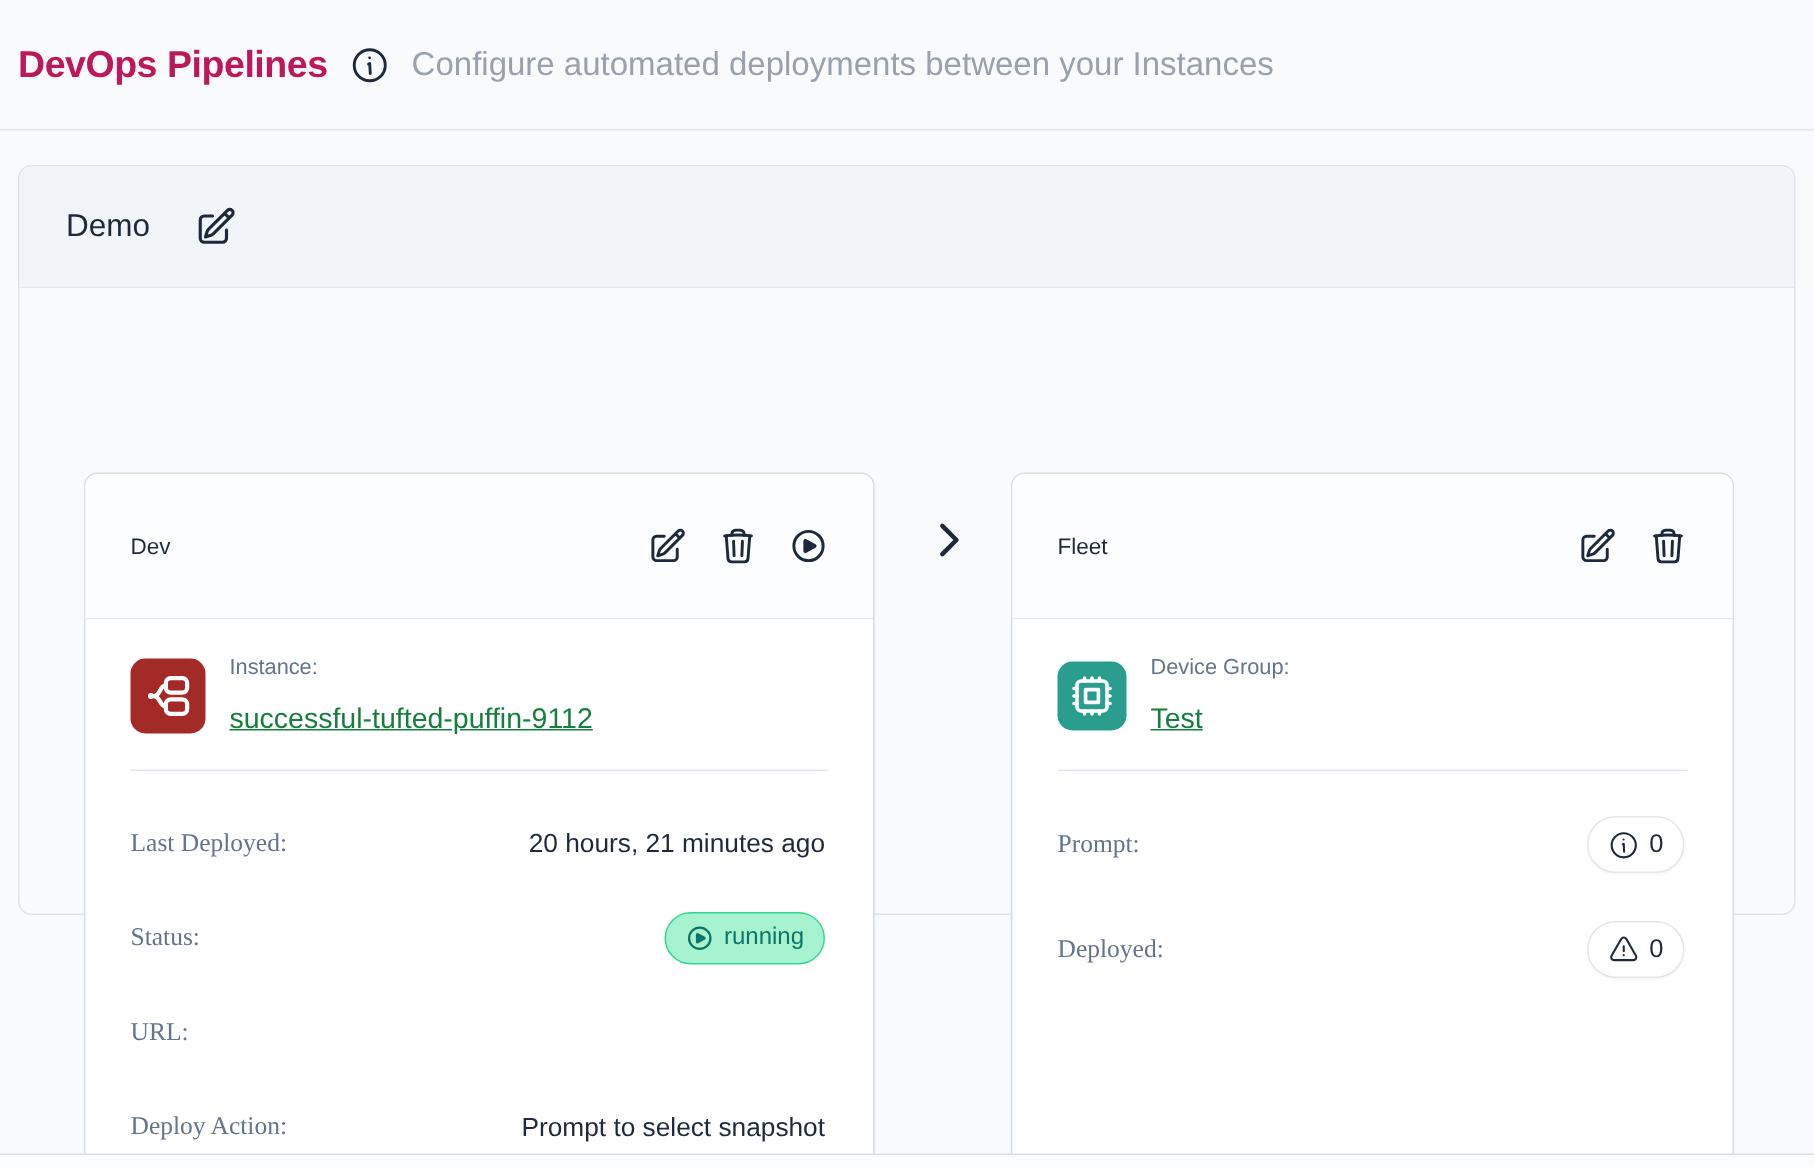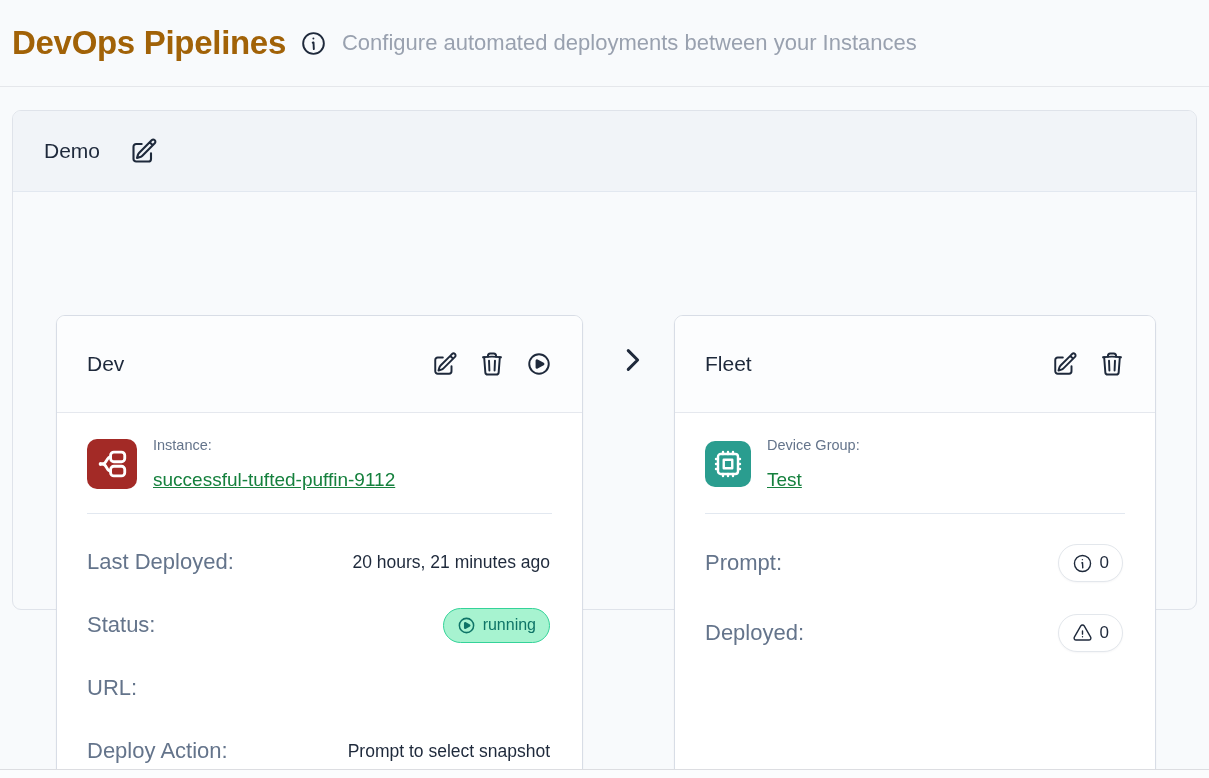--- a/index.html
+++ b/index.html
@@ -10,21 +10,21 @@
     color:#1e293b;
     position:relative;
     overflow:hidden;
   }
   
   .page-header{
     position:absolute; left:0; top:0; width:1209px; height:87px;
     border-bottom:1px solid #e5e7eb;
     display:flex; align-items:center; padding:0 12px;
   }
-  .page-title{ font-size:33px; font-weight:700; color:#a16207; letter-spacing:-0.3px; }
+  .page-title{ font-size:25px; font-weight:700; color:#be185d; letter-spacing:-0.3px; }
   .info-btn{
     background:none; border:none; cursor:pointer;
     margin-left:14px; width:28px; height:28px; display:flex; align-items:center; justify-content:center;
     color:#1e293b; padding:0;
   }
   .page-subtitle{ margin-left:14px; font-size:22px; color:#99a1af; font-weight:400; }
 
   
   .panel{
     position:absolute; left:12px; top:110px; width:1185px; height:500px;
@@ -50,21 +50,21 @@
     background:#ffffff; border:1px solid #d8dde6; border-radius:9px;
     box-shadow:0 1px 2px rgba(16,24,40,.05);
   }
   .dev-card{ left:43px; width:527px; }
   .fleet-card{ left:661px; width:482px; }
   .card-header{
     height:97px; display:flex; align-items:center; justify-content:space-between;
     padding:0 30px; border-bottom:1px solid #e5e8ee; background:#fcfdfe;
     border-radius:8px 8px 0 0;
   }
-  .card-title{ font-size:21px; color:#1e293b; }
+  .card-title{ font-size:15px; color:#1e293b; }
   .card-actions{ display:flex; align-items:center; gap:21px; }
 
   .primary-row{ display:flex; align-items:center; gap:16px; padding:24px 30px 22px 30px; }
   .entity-icon{
     width:50px; height:50px; border-radius:10px; flex:0 0 auto;
     display:flex; align-items:center; justify-content:center; color:#ffffff;
   }
   .fleet-card .entity-icon{ width:46px; height:46px; }
   .entity-text{ display:flex; flex-direction:column; gap:16px; }
   .entity-label{ font-size:14.5px; color:#64748b; }
@@ -72,21 +72,21 @@
 
   .divider{ border-top:1px solid #e2e8f0; margin:0 30px; }
 
   .rows{ padding:30px 32px 0 30px; }
   .row{
     display:flex; align-items:center; justify-content:space-between;
     height:36px; margin-bottom:27px;
   }
   .fleet-card .rows{ padding-top:30px; }
   .fleet-card .row{ height:38px; margin-bottom:32px; }
-  .row-label{ font-size:22px; color:#64748b; }
+  .row-label{ font-size:17px; color:#64748b;font-family:Liberation Serif, serif; }
   .row-value{ font-size:17.5px; color:#1e293b; }
 
   
   .status-badge{
     display:inline-flex; align-items:center; gap:7px;
     height:35px; padding:0 13px; border-radius:18px;
     font-size:16px;
   }
 
   

